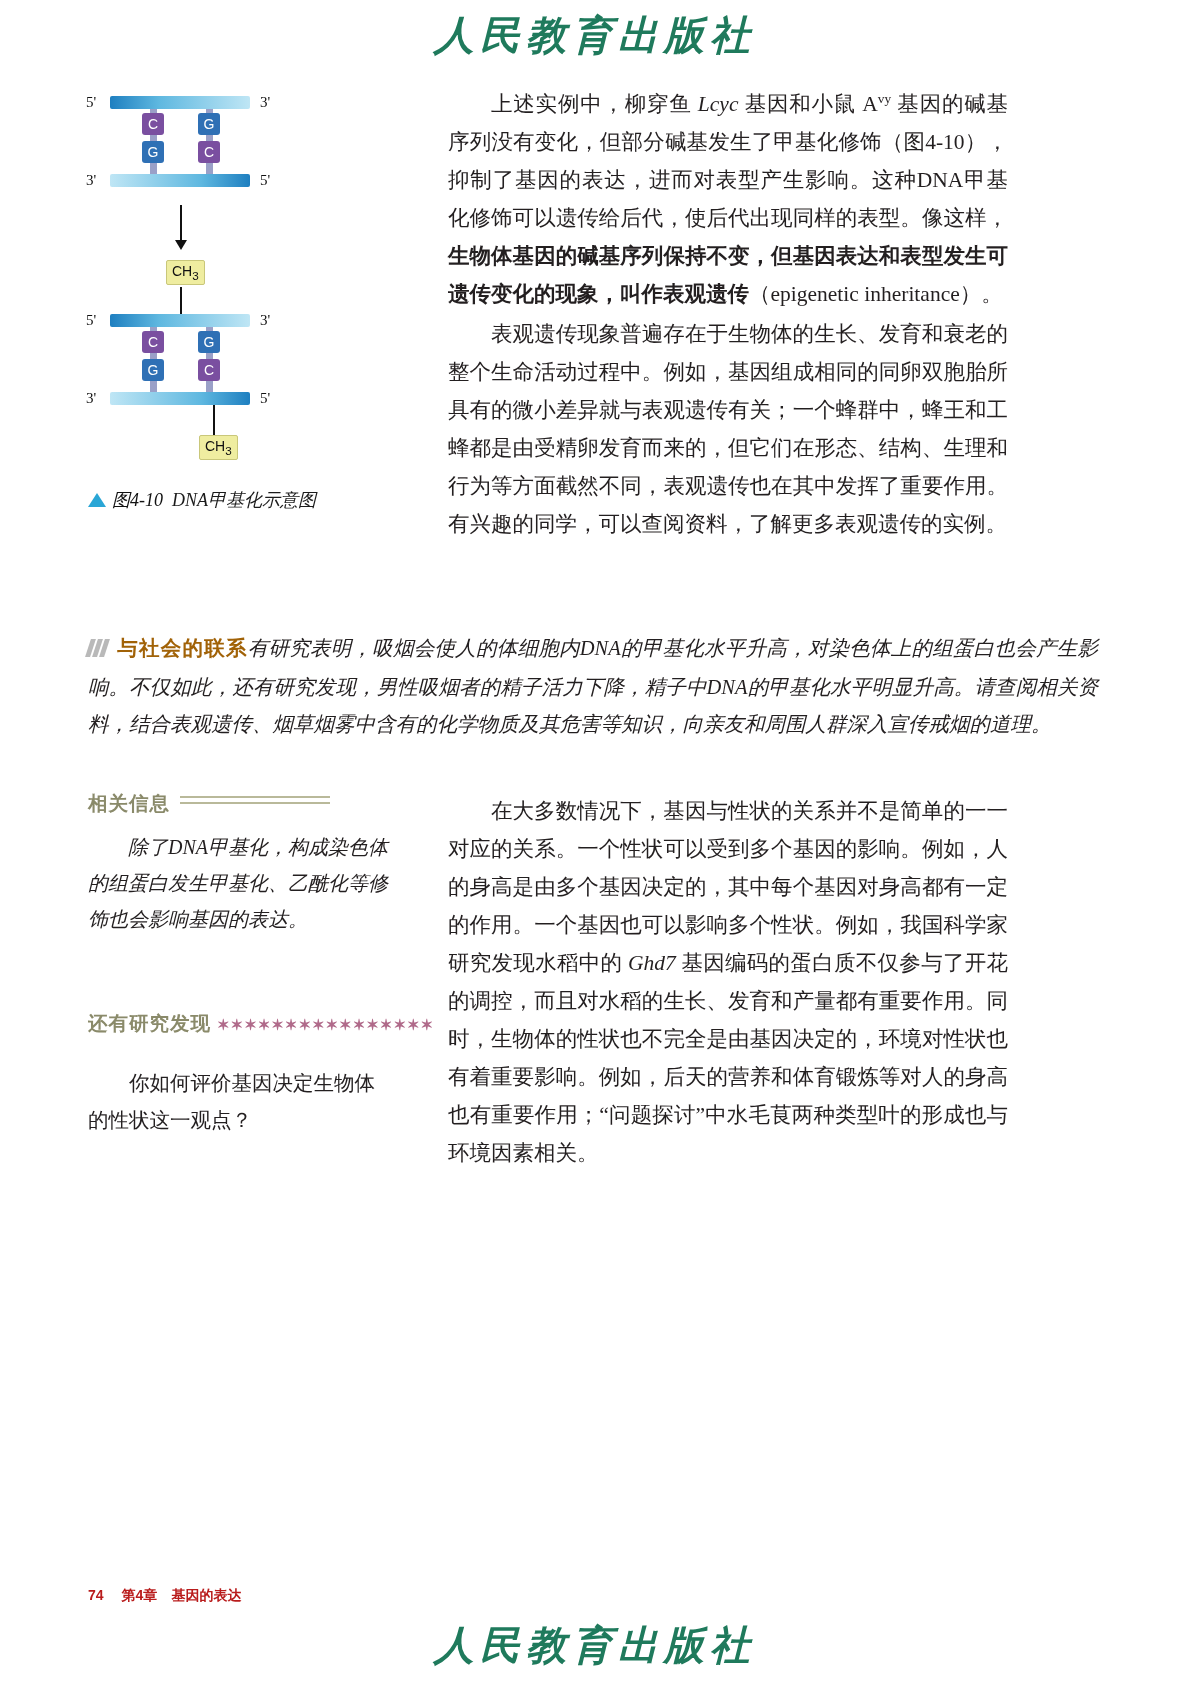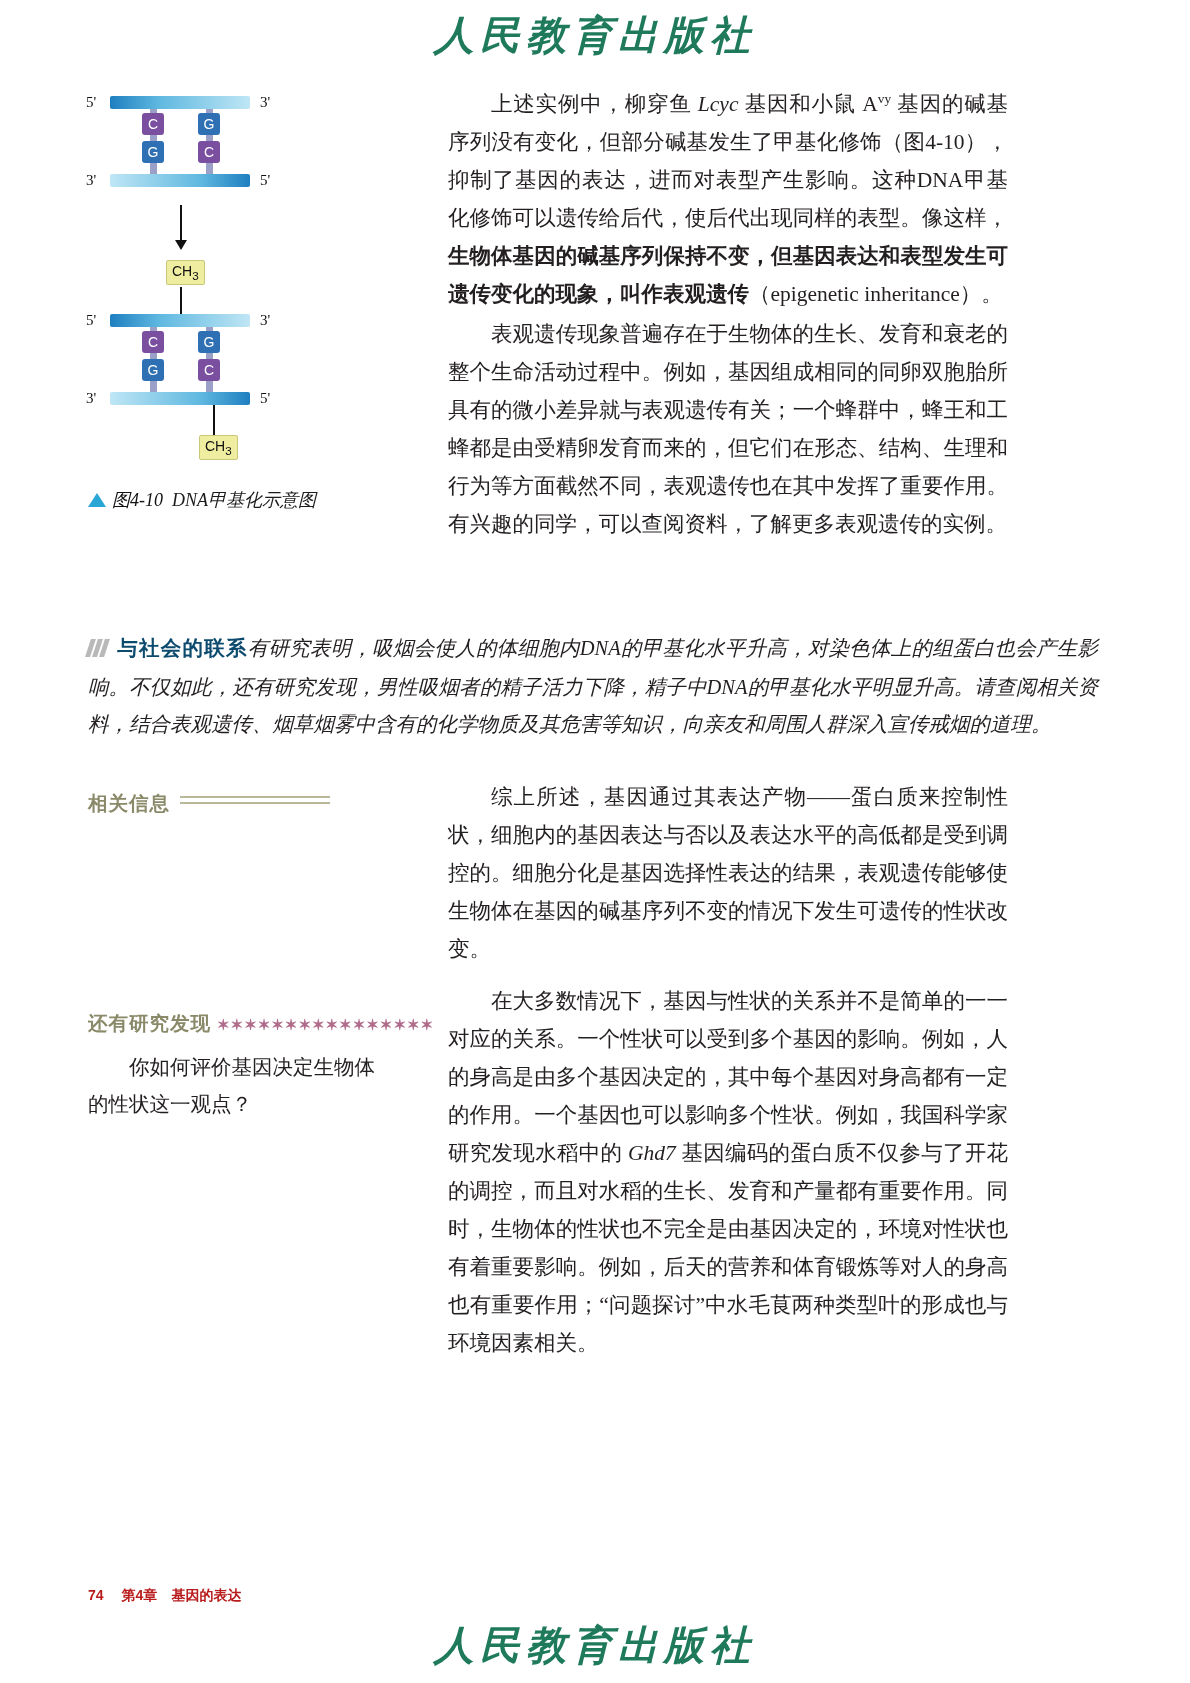--- a/index.html
+++ b/index.html
@@ -158,21 +158,21 @@
     font-size: 20.5px;
     line-height: 37px;
     text-align: justify;
     text-justify: inter-ideograph;
     font-family: "Liberation Serif", "DejaVu Serif", serif;
     font-style: italic;
   }
   .society .heading {
     font-style: normal;
     font-weight: bold;
-    color: #0c4a6e;
+    color: #a16207;
     letter-spacing: 1px;
   }
   .bars {
     display: inline-block;
     vertical-align: -2px;
     margin-right: 8px;
   }
   .bars i {
     display: inline-block;
     width: 5px;
@@ -217,21 +217,21 @@
     letter-spacing: 1px;
     white-space: nowrap;
   }
   .crit-title .stars {
     color: #b06a8a;
     font-size: 15px;
     letter-spacing: 1px;
     margin-left: 6px;
   }
   .crit-body {
-    margin-top: 12px;
+    margin-top: 28px;
     font-size: 20.5px;
     line-height: 37px;
     text-indent: 2em;
     font-family: "Liberation Serif", "DejaVu Serif", serif;
   }
 
   
   .footer {
     position: absolute;
     left: 88px;
@@ -311,29 +311,29 @@
     <p class="body">表观遗传现象普遍存在于生物体的生长、发育和衰老的整个生命活动过程中。例如，基因组成相同的同卵双胞胎所具有的微小差异就与表观遗传有关；一个蜂群中，蜂王和工蜂都是由受精卵发育而来的，但它们在形态、结构、生理和行为等方面截然不同，表观遗传也在其中发挥了重要作用。有兴趣的同学，可以查阅资料，了解更多表观遗传的实例。</p>
   </div>
 </div>
 
 <div class="society" style="top:630px;">
   <span class="bars"><i></i><i></i><i></i></span><span class="heading">与社会的联系</span><span>有研究表明，吸烟会使人的体细胞内DNA的甲基化水平升高，对染色体上的组蛋白也会产生影响。不仅如此，还有研究发现，男性吸烟者的精子活力下降，精子中DNA的甲基化水平明显升高。请查阅相关资料，结合表观遗传、烟草烟雾中含有的化学物质及其危害等知识，向亲友和周围人群深入宣传戒烟的道理。</span>
 </div>
 
 <div style="position:absolute; left:88px; top:790px; width:300px;">
   <div class="side-title"><span>相关信息</span><span class="rule"></span></div>
+  <div class="side-body">除了DNA甲基化，构成染色体的组蛋白发生甲基化、乙酰化等修饰也会影响基因的表达。</div>
 </div>
 
 <div style="position:absolute; left:88px; top:1010px; width:300px;">
   <div class="crit-title"><span>还有研究发现</span><span class="stars">✶✶✶✶✶✶✶✶✶✶✶✶✶✶✶✶</span></div>
   <div class="crit-body">你如何评价基因决定生物体的性状这一观点？</div>
 </div>
 
 <div style="position:absolute; left:448px; top:778px; width:560px;">
-  <p class="body">综上所述，基因通过其表达产物——蛋白质来控制性状，细胞内的基因表达与否以及表达水平的高低都是受到调控的。细胞分化是基因选择性表达的结果，表观遗传能够使生物体在基因的碱基序列不变的情况下发生可遗传的性状改变。</p>
   <p class="body" style="margin-top:14px;"><span>在大多数情况下，基因与性状的关系并不是简单的一一对应的关系。一个性状可以受到多个基因的影响。例如，人的身高是由多个基因决定的，其中每个基因对身高都有一定的作用。一个基因也可以影响多个性状。例如，我国科学家研究发现水稻中的 </span><span class="ital">Ghd7</span><span> 基因编码的蛋白质不仅参与了开花的调控，而且对水稻的生长、发育和产量都有重要作用。同时，生物体的性状也不完全是由基因决定的，环境对性状也有着重要影响。例如，后天的营养和体育锻炼等对人的身高也有重要作用；“问题探讨”中水毛茛两种类型叶的形成也与环境因素相关。</span></p>
 </div>
 
 <div class="footer">
   <span class="num">74</span><span class="chap">第4章</span><span class="ttl">基因的表达</span>
 </div>
 
 <div class="logo logo-bottom">人民教育出版社</div>
 
 </body></html>

